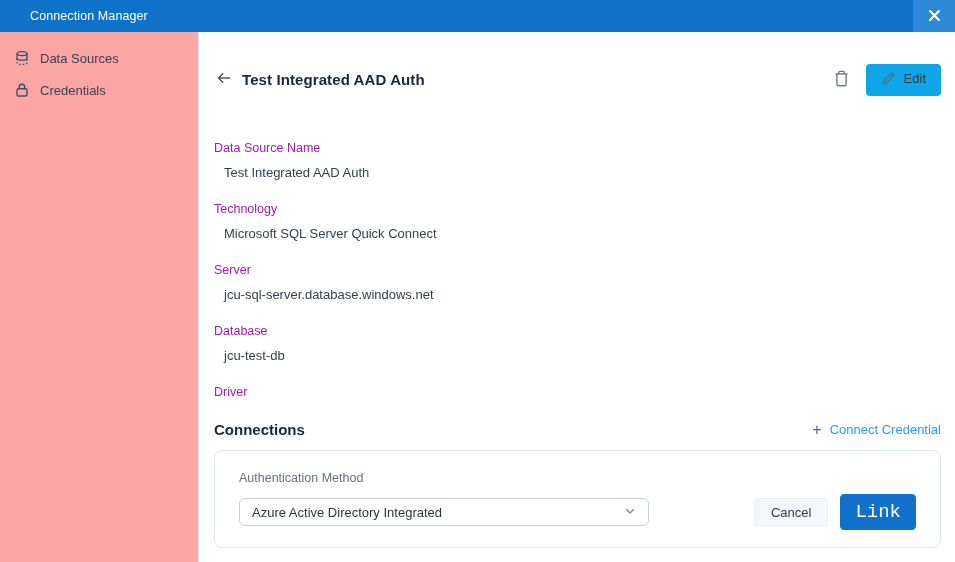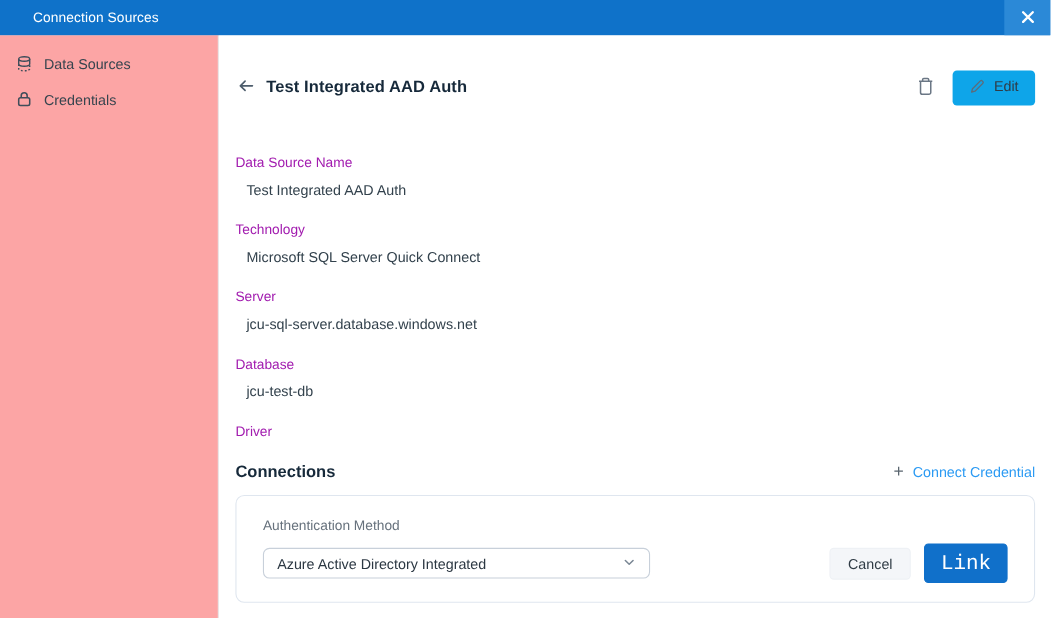--- a/index.html
+++ b/index.html
@@ -78,21 +78,21 @@
 
   
   .card {
     margin-top: 12px;
     border: 1px solid #dfe6ef; border-radius: 8px;
     padding: 20px 24px 17px 24px;
   }
   .card-label { font-size: 12.5px; color: #67727d; margin-bottom: 9px; }
   .card-row { display: flex; align-items: center; }
   .select {
-    width: 352px; height: 28px;
+    width: 410px; height: 28px;
     border: 1px solid #c8d0da; border-radius: 6px;
     padding: 0 12px;
     display: flex; align-items: center; justify-content: space-between;
     font-size: 13px; color: #2b3742; cursor: pointer; background: #ffffff;
   }
   .card-actions { margin-left: auto; display: flex; align-items: center; gap: 12px; }
   .cancel-btn {
     background: #f4f6f9; border: 1px solid #eef1f5; border-radius: 4px; cursor: pointer;
     padding: 6px 16px; font-size: 13px; color: #2f3b45;
     font-family: "Liberation Sans", sans-serif;
@@ -102,21 +102,21 @@
     padding: 6px 14px; font-size: 19px; color: #ffffff;
     font-family: Liberation Mono, monospace;
   }
 </style>
 </head>
 <body>
 
 <div class="window">
 
   <div class="titlebar">
-    <span class="titlebar-title">Connection Sources</span>
+    <span class="titlebar-title">Connection Manager</span>
     <button class="close-btn">
       <span>
         <svg width="11" height="11" viewBox="0 0 10 10" fill="none" stroke="#ffffff" stroke-width="1.9" stroke-linecap="round">
             <path d="M1 1l8 8M9 1L1 9"></path>
           </svg>
       </span>
     </button>
   </div>
 
   <div class="body">

